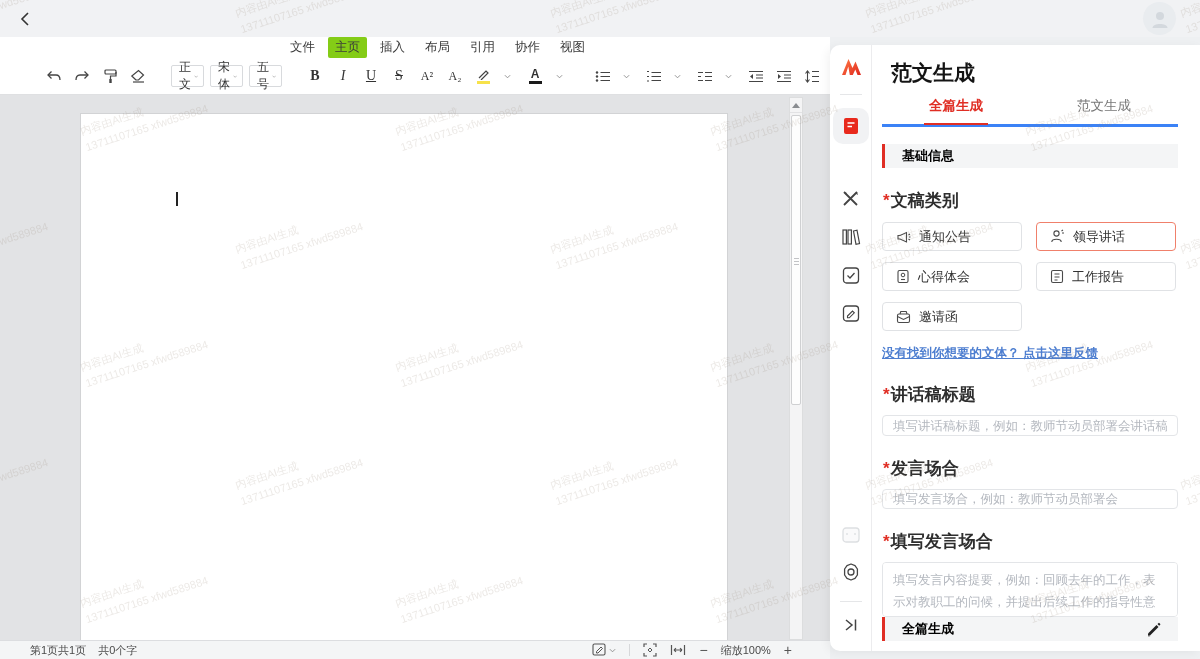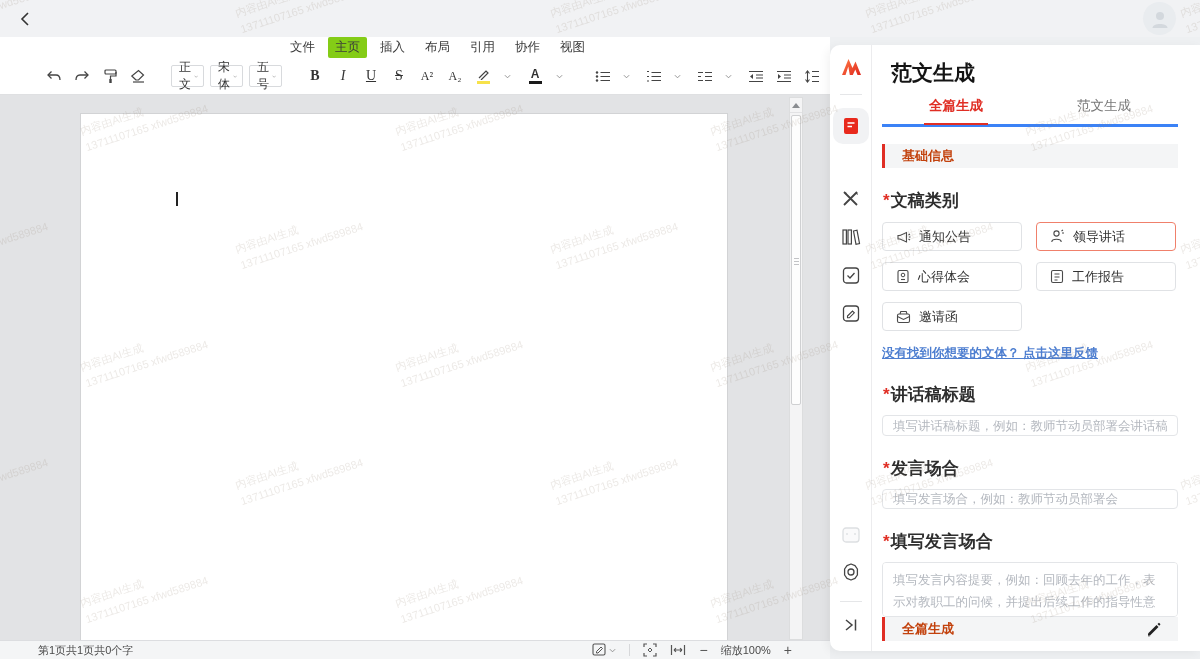--- a/index.html
+++ b/index.html
@@ -37,41 +37,41 @@
   .page { position:absolute; left:80px; top:18px; width:648px; height:530px; background:#fff; border:1px solid #d2d3d5; }
   .caret { position:absolute; left:95px; top:78px; width:1.5px; height:14px; background:#222; }
   .vscroll { position:absolute; right:27px; top:2px; width:14px; height:543px; background:#f4f4f5; border:1px solid #dcddde; }
   .vscroll .arrow { height:15px; border-bottom:1px solid #e2e2e4; display:flex; align-items:center; justify-content:center; }
   .vscroll .tri { width:0; height:0; border-left:4px solid transparent; border-right:4px solid transparent; border-bottom:5px solid #8a8d91; }
   .vscroll .thumb { position:absolute; left:1px; top:17px; width:10px; height:290px; background:#fdfdfd; border:1px solid #cfd0d2; border-radius:2px; }
   .grip { position:absolute; left:2px; top:140px; width:5px; }
   .grip i { display:block; height:1px; background:#c2c3c6; margin:2px 0; }
 
   .statusbar { height:19px; background:#f4f5f6; border-top:1px solid #dcdde0; display:flex; align-items:center; font-size:11px; color:#4a4a4a; position:relative; }
-  .status-left { margin-left:38px; display:flex; }
+  .status-left { margin-left:30px; display:flex; gap:12px; }
   .status-right { position:absolute; right:38px; display:flex; align-items:center; gap:13px; }
   .sbtn { display:flex; align-items:center; gap:2px; cursor:pointer; }
   .ssep { width:1px; height:12px; background:#d7d8da; }
   .zoomlbl { font-size:11px; color:#4a4a4a; }
   .pm { font-size:14px; color:#555; cursor:pointer; line-height:1; }
 
   
   .panel { position:absolute; left:830px; top:45px; width:370px; height:606px; background:#fff; border-radius:10px 0 0 10px; box-shadow:-3px 2px 10px rgba(0,0,0,.05); }
   .rail { position:absolute; left:0; top:0; width:42px; height:100%; border-right:1px solid #ececee; }
   .rail .ric { position:absolute; left:50%; transform:translateX(-50%); cursor:pointer; }
   .rail hr { position:absolute; left:10px; width:22px; border:none; border-top:1px solid #e5e6e8; }
   .rail .tile { width:36px; height:36px; background:#f1f2f4; border-radius:10px; display:flex; align-items:center; justify-content:center; }
 
   .pcontent { position:absolute; left:42px; top:0; right:0; bottom:0; padding:12px 22px 10px 10px; display:flex; flex-direction:column; }
   .p-title { font-size:21px; font-weight:bold; color:#141414; margin:2px 0 0 9px; }
   .p-tabs { display:flex; margin-top:10px; border-bottom:3px solid #3b82f6; }
   .p-tab { width:50%; text-align:center; font-size:13.5px; color:#777; padding-bottom:9px; position:relative; cursor:pointer; }
   .p-tab.active { color:#e02e24; font-weight:bold; }
   .p-tab.active .tabline { position:absolute; left:50%; transform:translateX(-50%); bottom:-1px; width:64px; height:2.5px; background:#e02e24; }
-  .sect { height:34px; background:#f4f5f6; border-left:3px solid #e02e24; display:flex; align-items:center; padding-left:17px; font-size:13px; font-weight:bold; color:#c2410c; }
+  .sect { height:34px; background:#f4f5f6; border-left:3px solid #e02e24; display:flex; align-items:center; padding-left:17px; font-size:13px; font-weight:bold; color:#000000; }
   .sect.first { margin:17px 0 0 0; }
   .sect.supplement { margin-top:auto; justify-content:space-between; padding-right:16px; }
   .flabel { font-size:17px; font-weight:bold; color:#2e2e2e; margin:21px 0 0 1px; }
   .req { color:#e02e24; margin-right:1px; }
   .cats { display:grid; grid-template-columns:140px 140px; column-gap:14px; row-gap:11px; margin-top:10px; }
   .cat { height:29px; border:1px solid #e0e2e5; border-radius:4px; background:#fff; display:flex; align-items:center; gap:8px; padding-left:13px; font-size:13px; color:#333; cursor:pointer; font-family:inherit; }
   .cat.selected { border-color:#f0806b; }
   .fb-link { font-size:12.5px; color:#4d7ed0; text-decoration:underline; margin-top:14px; cursor:pointer; display:inline-block; font-weight:bold; }
   .tinput { margin-top:9px; height:28px; width:100%; border:1px solid #e3e5e8; border-radius:4px; padding:0 10px; font-size:12.5px; color:#333; font-family:inherit; outline:none; background:#fff; }
   .tarea { margin-top:9px; width:100%; height:70px; border:1px solid #e3e5e8; border-radius:4px; padding:7px 10px; font-size:12.5px; line-height:1.75; color:#333; font-family:inherit; resize:none; outline:none; background:#fff; }

